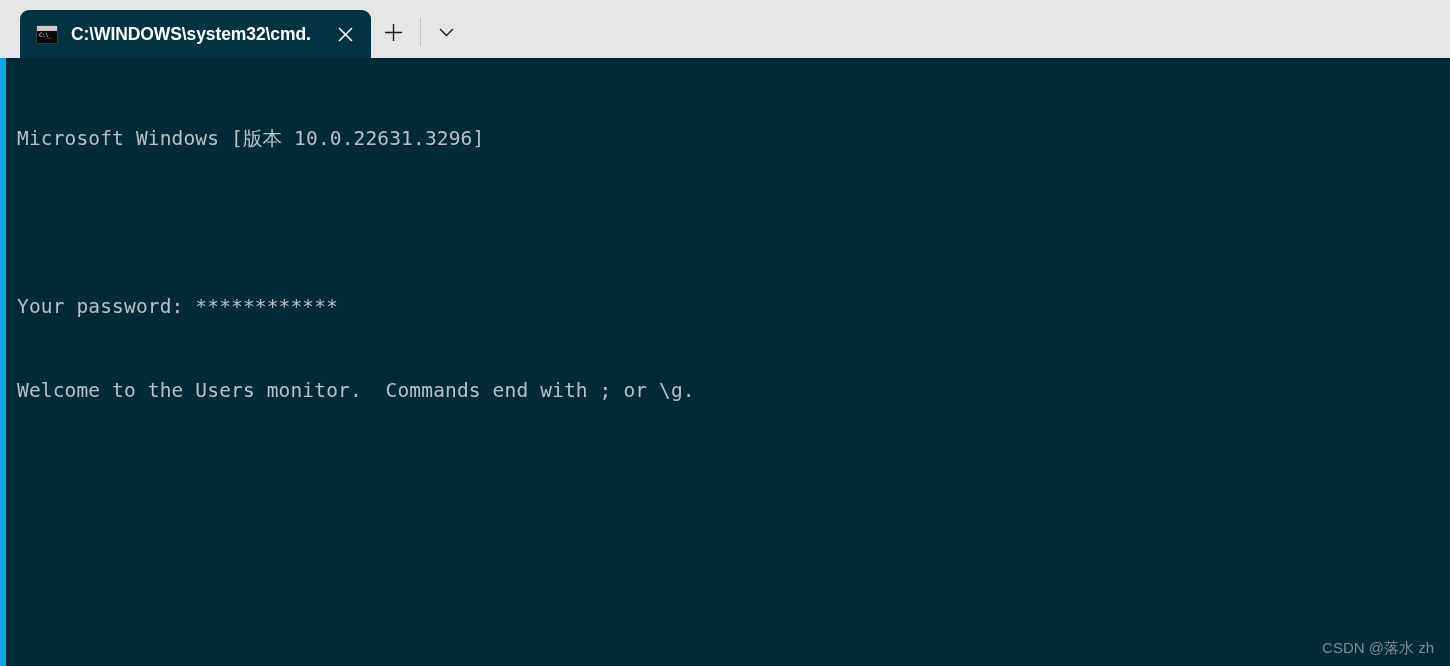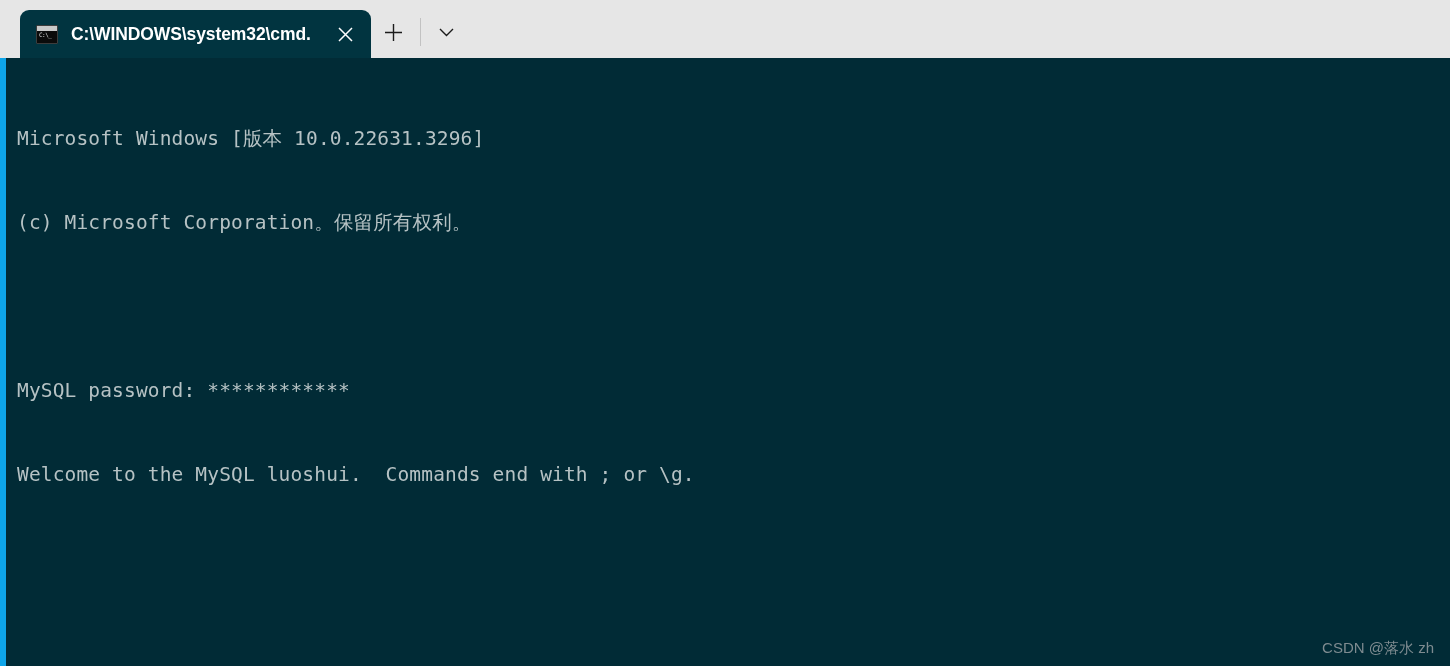--- a/index.html
+++ b/index.html
@@ -205,24 +205,23 @@
           <path d="M2 3 L8.5 9.5 L15 3" stroke="currentColor" stroke-width="1.4" fill="none"></path>
         </svg>
       </div>
     </div>
 
   </div>
 
   <div class="terminal">
     <div class="term-text">
       <div class="term-line">Microsoft Windows [版本 10.0.22631.3296]</div>
-      <div class="term-line">(c) Microsoft Corporation。保留所有权利。</div>
       <div class="term-line"></div>
-      <div class="term-line">MySQL password: ************</div>
-      <div class="term-line">Welcome to the MySQL luoshui.  Commands end with ; or \g.</div>
+      <div class="term-line">Your password: ************</div>
+      <div class="term-line">Welcome to the Users monitor.  Commands end with ; or \g.</div>
       
       
       
       
       
       
       
       
       
       

